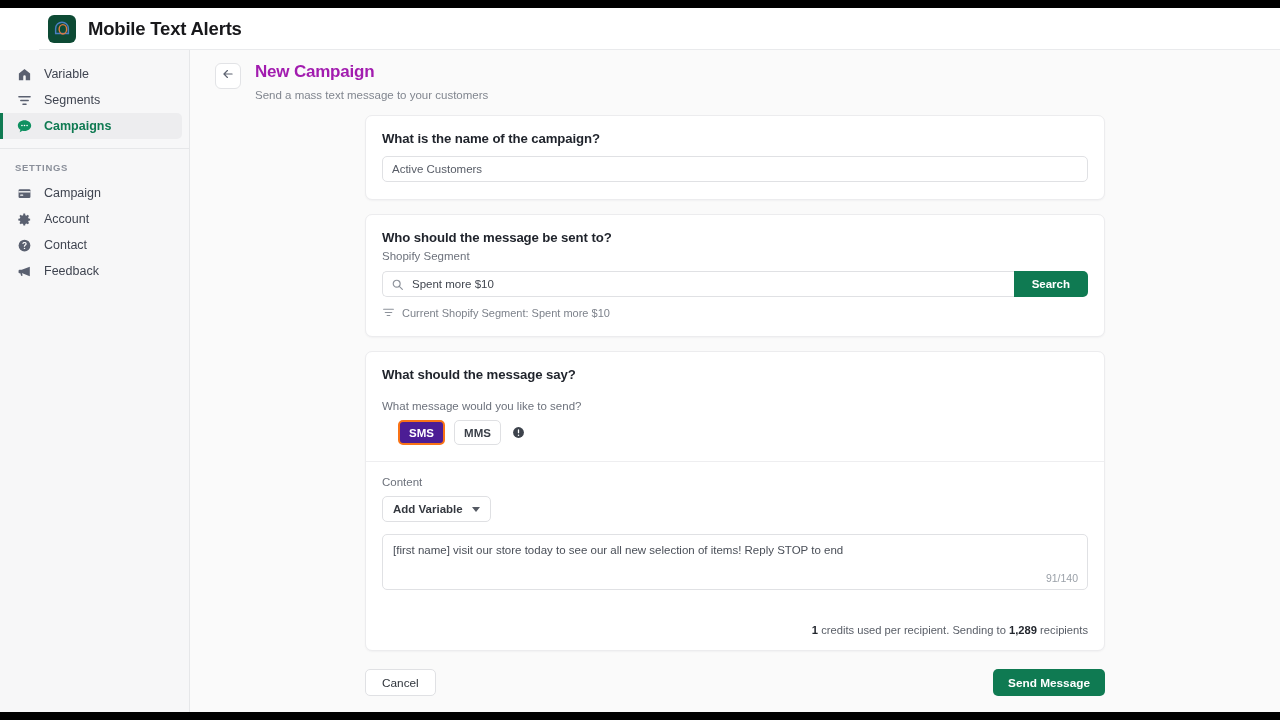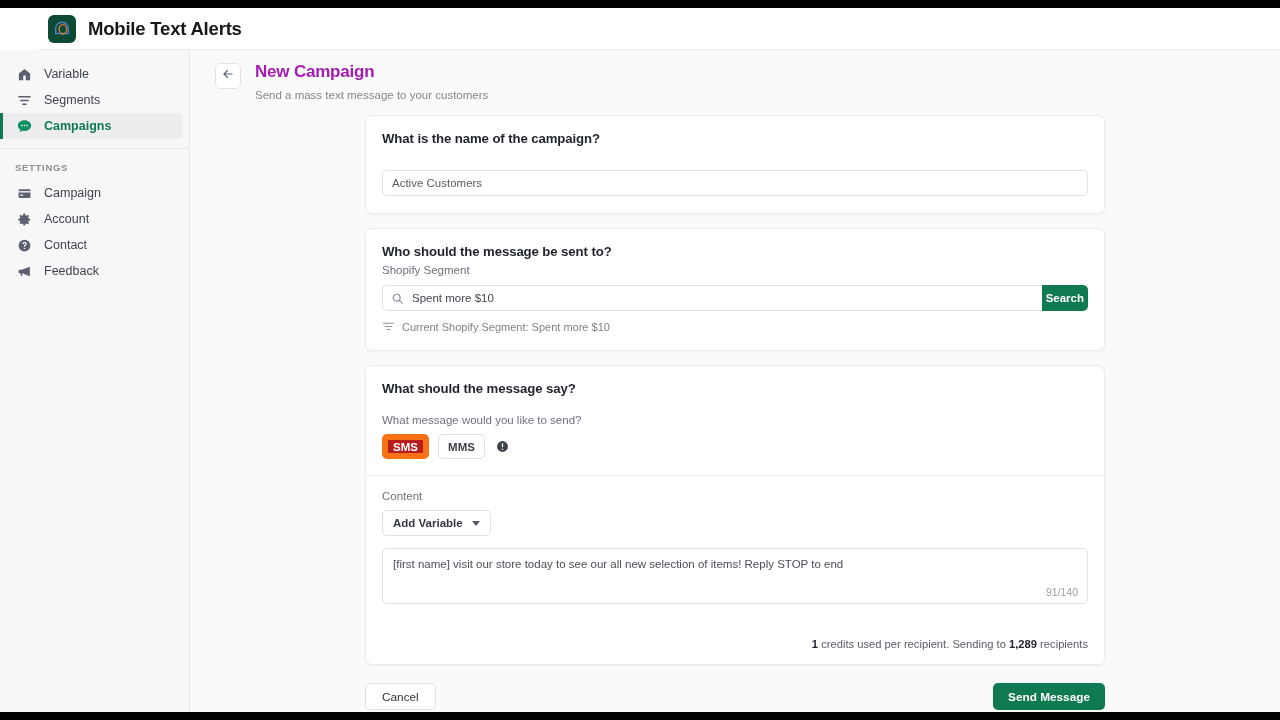--- a/index.html
+++ b/index.html
@@ -123,21 +123,21 @@
 
   .text-input {
     width: 100%; height: 26px;
     border: 1px solid #e0e1e4; border-radius: 5px;
     background: #fff;
     font-size: 11.5px; color: #575c66;
     padding: 0 9px;
     font-family: "Liberation Sans", sans-serif;
     outline: none;
   }
-  .name-input-wrap { margin-top: 24px; }
+  .name-input-wrap { margin-top: 10px; }
 
   
   .search-row { display: flex; margin-top: 9px; }
   .search-box {
     flex: 1; height: 26px;
     border: 1px solid #e0e1e4; border-right: none;
     border-radius: 5px 0 0 5px;
     background: #fff;
     display: flex; align-items: center;
     padding: 0 8px;
@@ -146,42 +146,42 @@
   .search-box input {
     flex: 1; border: none; outline: none;
     font-size: 11.5px; color: #41464f;
     margin-left: 8px; background: transparent;
     font-family: "Liberation Sans", sans-serif;
   }
   .search-btn {
     background: #0f7a52; color: #fff;
     font-size: 11.5px; font-weight: 600;
     border: none; border-radius: 0 5px 5px 0;
-    padding: 0 4px; height: 26px; cursor: pointer;
+    padding: 0 18px; height: 26px; cursor: pointer;
     font-family: "Liberation Sans", sans-serif;
   }
   .current-seg {
     display: flex; align-items: center;
     margin-top: 9px; font-size: 11px; color: #7d828b;
   }
   .current-seg .fil { margin-right: 7px; color: #8d929b; display:flex; }
 
   
   .msg-head { padding: 15px 16px 0 16px; }
   .msg-type-label {
     font-size: 11.5px; color: #6d727c; margin-top: 18px;
   }
   .type-row { display: flex; align-items: center; margin-top: 8px; padding-bottom: 16px; }
   .tbtn {
     height: 25px; min-width: 47px;
     border-radius: 5px; font-size: 11.5px; font-weight: 600;
     display: flex; align-items: center; justify-content: center;
     cursor: pointer; font-family: "Liberation Sans", sans-serif;
   }
-  .tbtn.sel { background: #b91c1c; color: #fff; border: 6px solid #f97316; }
+  .tbtn.sel { background: #4c1d95; color: #fff; border: 2px solid #f97316; margin-left: 16px; }
   .tbtn.unsel { background: #fff; color: #3a3f48; border: 1px solid #dfe0e3; margin-left: 9px; }
   .info-dot { margin-left: 11px; display: flex; cursor: pointer; }
 
   .msg-divider { height: 1px; background: #eeeef0; }
 
   .content-sec { padding: 14px 16px 16px 16px; }
   .content-label { font-size: 11.5px; color: #6d727c; }
   .addvar {
     margin-top: 8px; height: 26px; display: inline-flex;
     align-items: center; padding: 0 10px;

